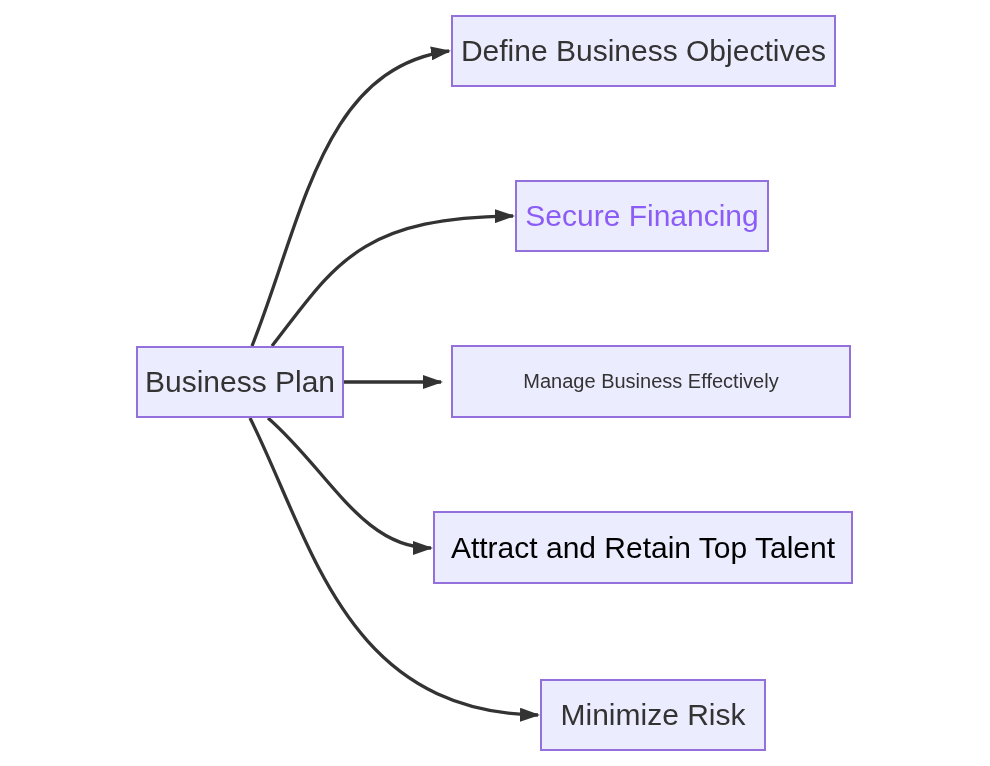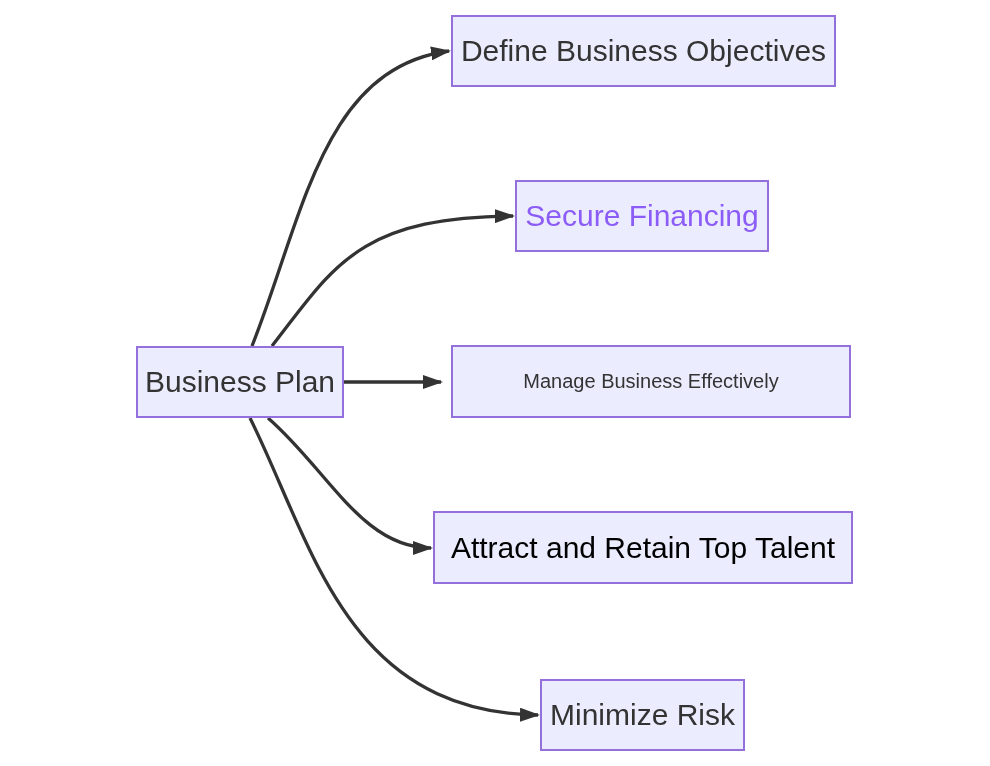--- a/index.html
+++ b/index.html
@@ -62,17 +62,17 @@
       </div>
       <div class="node" style="left: 515px; top: 180px; width: 254px; height: 72px; background: rgb(236, 236, 255); border: 2px solid rgb(147, 112, 219); color: #8b5cf6; font-size: 30px;">
         <span class="label">Secure Financing</span>
       </div>
       <div class="node" style="left: 443px; top: 345px; width: 400px; height: 73px; background: rgb(236, 236, 255); border: 2px solid rgb(147, 112, 219); color: rgb(51, 51, 51); font-size: 20px; margin-left: 8px;">
         <span class="label">Manage Business Effectively</span>
       </div>
       <div class="node" style="left: 433px; top: 511px; width: 420px; height: 73px; background: rgb(236, 236, 255); border: 2px solid rgb(147, 112, 219); color: #000000; font-size: 30px;">
         <span class="label">Attract and Retain Top Talent</span>
       </div>
-      <div class="node" style="left: 540px; top: 679px; width: 205px; height: 72px; background: rgb(236, 236, 255); border: 2px solid rgb(147, 112, 219); color: rgb(51, 51, 51); font-size: 30px;">
+      <div class="node" style="left: 540px; top: 679px; width: 226px; height: 72px; background: rgb(236, 236, 255); border: 2px solid rgb(147, 112, 219); color: rgb(51, 51, 51); font-size: 30px;">
         <span class="label">Minimize Risk</span>
       </div>
     </div>
 </div>
 
 </body></html>

